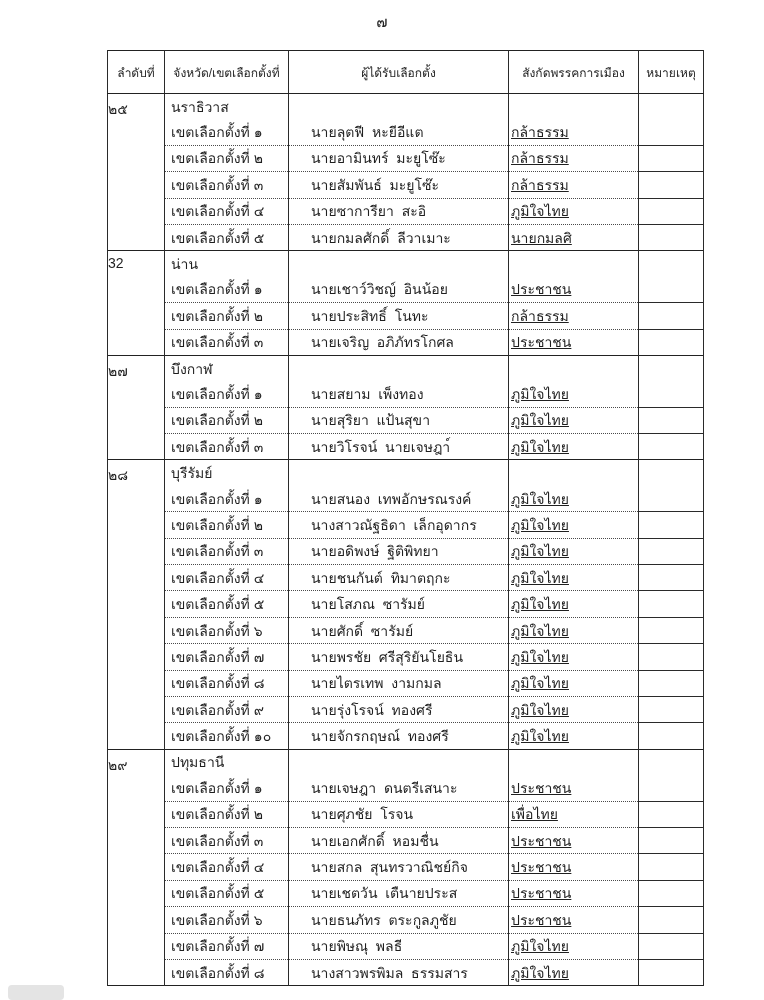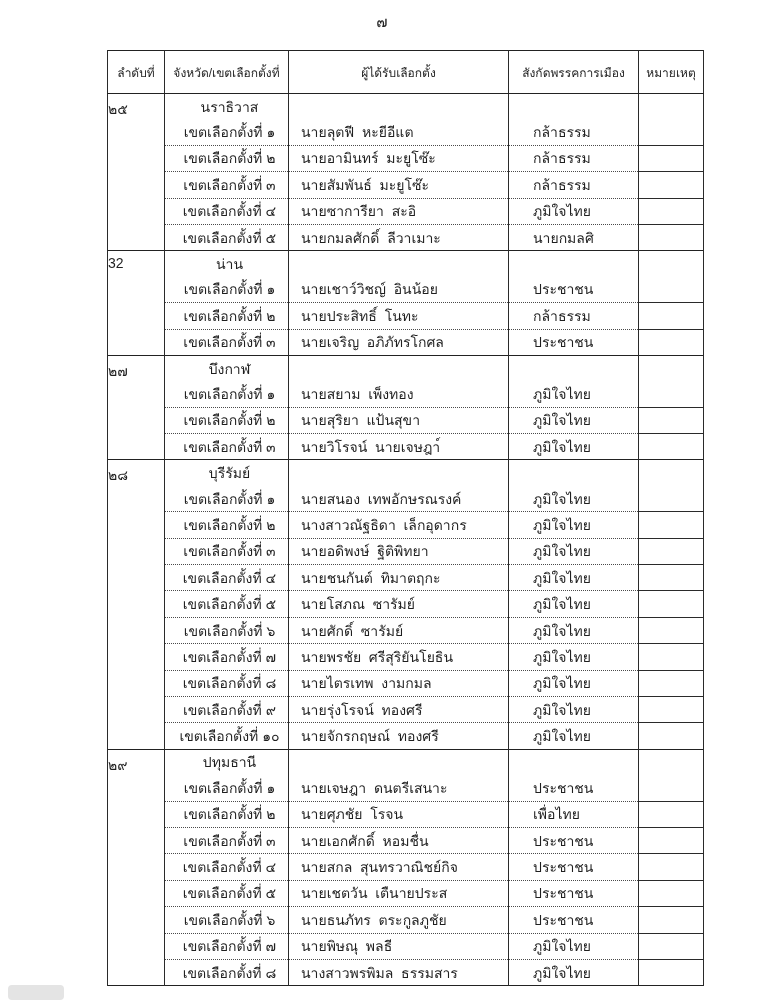--- a/index.html
+++ b/index.html
@@ -63,23 +63,23 @@
 
   tr.section-start td { border-top: 1.6px solid #222; }
   tr.sep td { border-top: 1.2px dotted #4a4a4a; }
   tr.sep td.col-remark { border-top: 1.4px solid #2a2a2a; }
 
   td.col-order {
     text-align: left;
     vertical-align: top;
     padding-top: 4px;
   }
-  td.col-district { padding-left: 6px; text-align: center; }
-  td.col-name     { padding-left: 12px; }
-  td.col-party    { padding-left: 24px; }
+  td.col-district { padding-left: 6px; }
+  td.col-name     { padding-left: 22px; }
+  td.col-party    { padding-left: 2px; text-decoration: underline; }
   td.col-remark   { }
 
   .artifact {
     position: absolute;
     left: 8px;
     top: 985px;
     width: 56px;
     height: 15px;
     background: #e4e4e4;
     border-radius: 4px;

